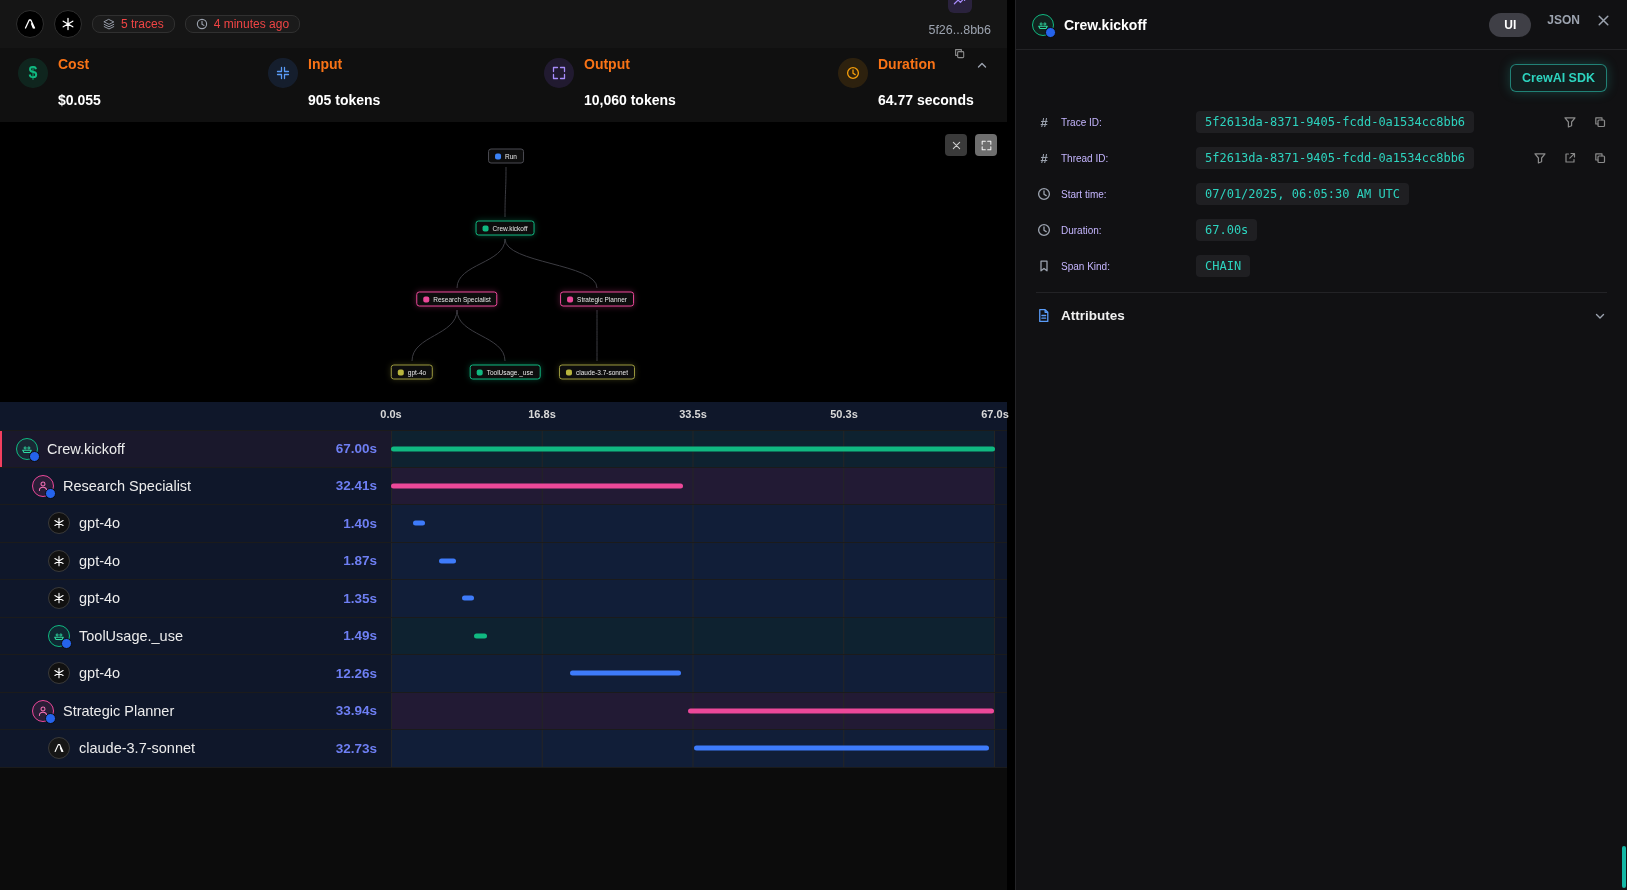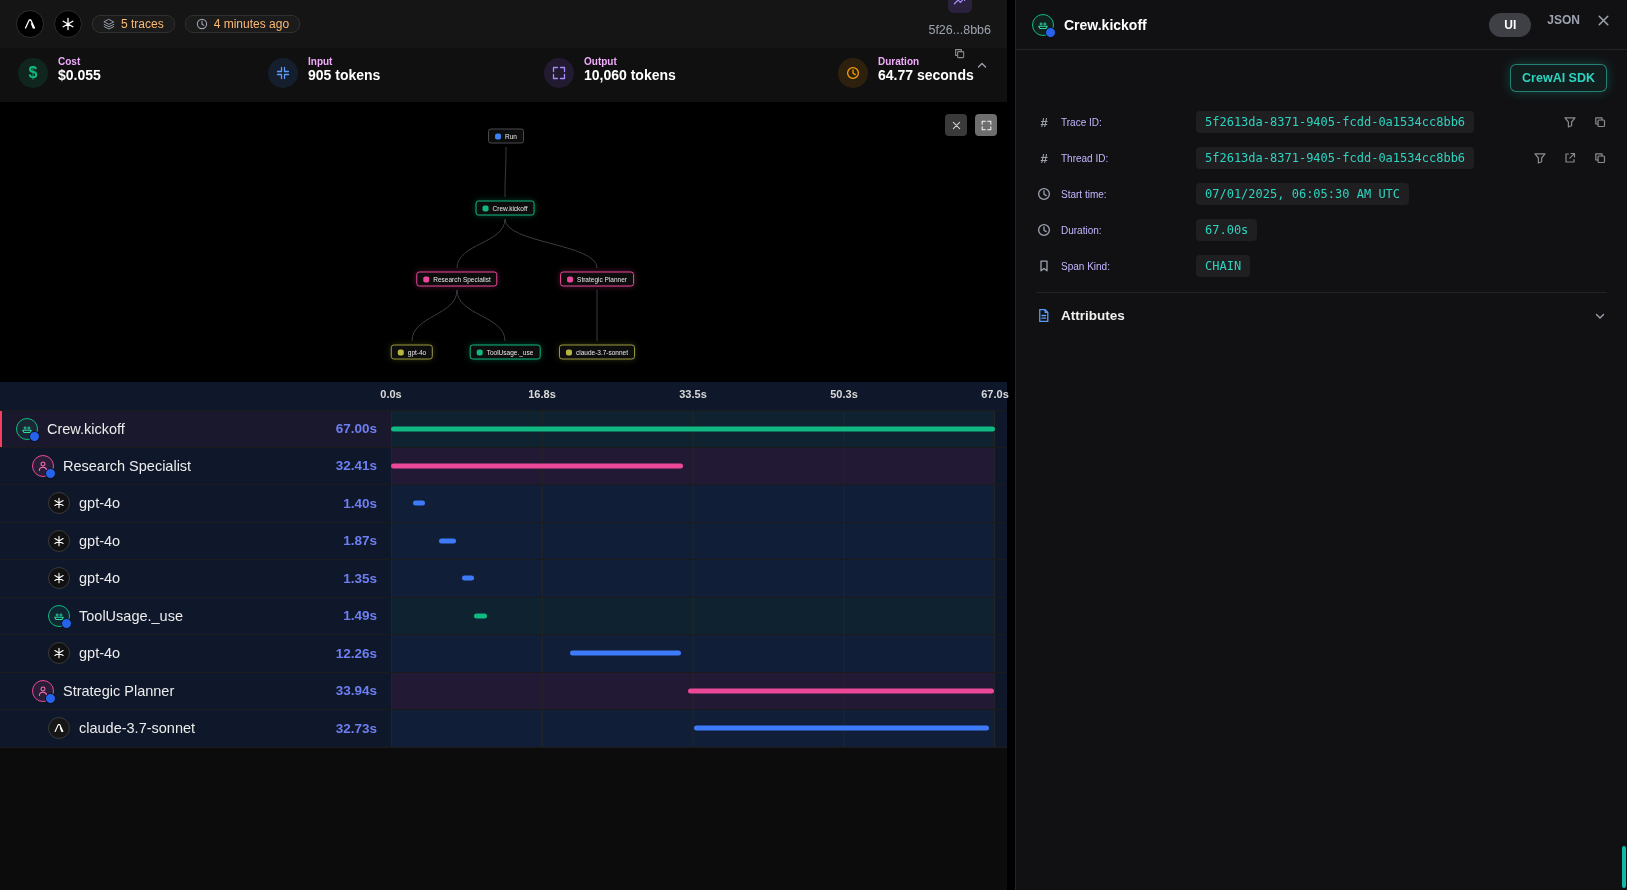--- a/index.html
+++ b/index.html
@@ -8,38 +8,38 @@
     width:1627px; height:890px; background:#000; overflow:hidden; position:relative;
     font-family:"Liberation Sans", sans-serif; color:#e5e5e5;
   }
   svg.i { width:13px; height:13px; stroke:currentColor; fill:none; stroke-width:1.3; stroke-linecap:round; stroke-linejoin:round; display:block; }
 
   
   .left-panel { position:absolute; left:0; top:0; width:1007px; height:890px; background:#0c0c0c; }
   .topbar { display:flex; align-items:center; gap:10px; height:48px; padding:0 16px; background:#151515; }
   .logo-circle { width:28px; height:28px; border-radius:50%; background:#000; border:1px solid #2e2e2e; display:flex; align-items:center; justify-content:center; color:#fff; flex:none; }
   .logo-circle svg { width:14px; height:14px; }
-  .pill-badge { display:flex; align-items:center; gap:6px; border:1px solid #303030; background:#1b1b1b; border-radius:8px; padding:1px 10px; font-size:12px; color:#fdba74; }
+  .pill-badge { display:flex; align-items:center; gap:6px; border:1px solid #303030; background:#1b1b1b; border-radius:8px; padding:1px 10px; font-size:12px; color:#ef4444; }
   .pill-badge .i { width:12px; height:12px; color:#9ca3af; }
   .topbar-right { margin-left:auto; display:flex; align-items:center; gap:10px;flex-direction:column; }
   .trend-chip { width:24px; height:24px; border-radius:6px; background:rgba(139,92,246,.18); color:#a78bfa; display:flex; align-items:center; justify-content:center; }
   .trace-short { color:#9ca3af; font-size:12.5px; }
   .copy-btn { color:#8a8a8a; display:flex; }
 
   .stats { display:flex; align-items:flex-start; padding:8px 18px 14px; background:#101010; }
   .stat { display:flex; gap:10px; align-items:flex-start; }
   .stat:nth-child(1){ width:250px; } .stat:nth-child(2){ width:276px; } .stat:nth-child(3){ width:294px; }
   .stat-icon { width:30px; height:30px; border-radius:50%; display:flex; align-items:center; justify-content:center; font-weight:bold; flex:none; margin-top:2px; }
   .stat-icon svg { width:14px; height:14px; }
   .si-green { background:rgba(16,185,129,.13); color:#10b981; }
   .si-blue { background:rgba(59,130,246,.13); color:#5a9cf8; }
   .si-purple { background:rgba(139,92,246,.14); color:#a78bfa; }
   .si-orange { background:rgba(245,158,11,.13); color:#f59e0b; }
-  .stat-label { font-size:10px; color:#f0abfc; font-weight:600; }
-  .stat-value { font-size:14px; color:#fff; font-weight:700; margin-top:0; }
+  .stat-label { font-size:14px; color:#f97316; font-weight:600; }
+  .stat-value { font-size:14px; color:#fff; font-weight:700; margin-top:20px; }
   .collapse-btn { margin-left:auto; color:#9ca3af; cursor:pointer; padding-top:2px; }
 
   
   .graph { position:relative; height:280px; background:#000; }
   .graph svg.edges { position:absolute; left:0; top:0; }
   .gnode { position:absolute; transform:translate(-50%,-50%); display:flex; align-items:center; gap:4px; background:#0d0d0d; border:1px solid #3f3f46; border-radius:3px; padding:3px 6px; font-size:6.5px; color:#e8e8e8; white-space:nowrap; z-index:2; }
   .gdot { width:6px; height:6px; border-radius:2px; flex:none; }
   .b-gray { border-color:#4b4b52; } .b-green { border-color:#10b981; box-shadow:0 0 6px rgba(16,185,129,.35); }
   .b-pink { border-color:#ec4899; box-shadow:0 0 6px rgba(236,72,153,.35); } .b-yellow { border-color:#9c9a3f; box-shadow:0 0 6px rgba(156,154,63,.3); }
   .d-blue { background:#3b82f6; } .d-green { background:#10b981; } .d-pink { background:#ec4899; } .d-yellow { background:#b8b53e; }

